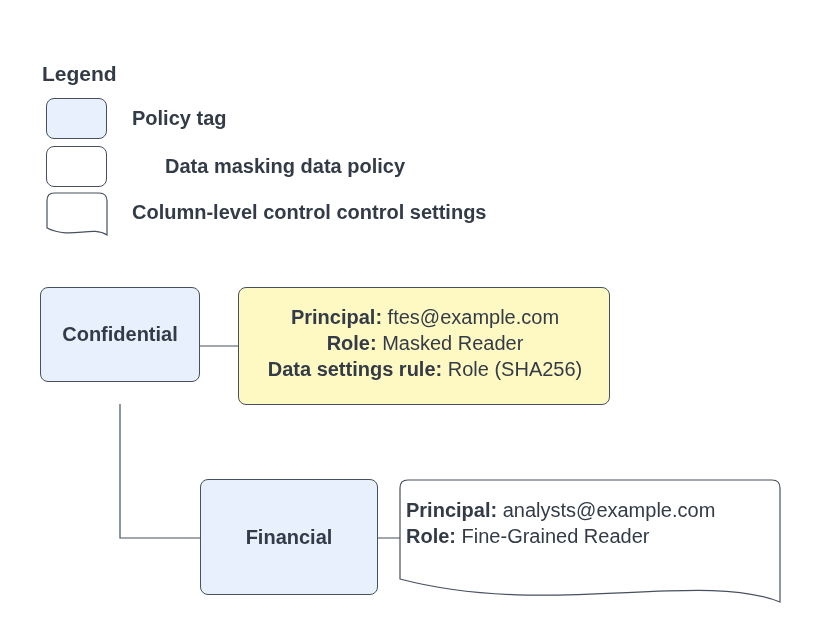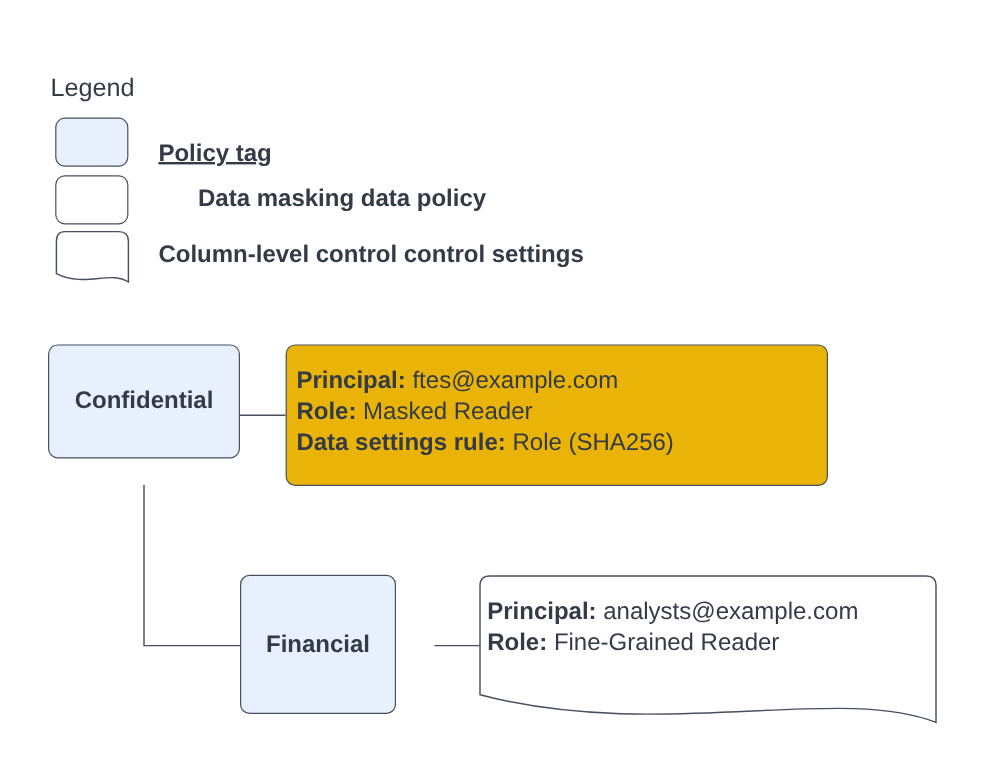--- a/index.html
+++ b/index.html
@@ -17,21 +17,21 @@
     background: var(--background);
     font-family: "Liberation Sans", sans-serif;
     color: var(--text);
     overflow: hidden;
   }
   .abs { position: absolute; }
 
   
   .legend-title {
     left: 42px; top: 62px;
-    font-size: 21px; font-weight: normal;
+    font-size: 21px; font-weight: bold;
   }
   .swatch {
     width: 61px; height: 41px;
     border: 1px solid var(--outline);
     border-radius: 8px;
   }
   .swatch.blue { background: var(--policy-tag-fill); }
   .swatch.white { background: #ffffff; }
   .legend-label {
     left: 132px;
@@ -42,28 +42,29 @@
 
   
   .policy-tag {
     background: var(--policy-tag-fill);
     border: 1px solid var(--outline);
     border-radius: 8px;
     display: flex; align-items: center; justify-content: center;
     font-size: 20px; font-weight: bold;
   }
   #node-confidential { left: 40px; top: 287px; width: 160px; height: 95px; }
-  #node-financial   { left: 200px; top: 479px; width: 130px; height: 116px; }
+  #node-financial   { left: 200px; top: 479px; width: 178px; height: 116px; }
 
   .data-policy-card {
-    left: 238px; top: 287px; width: 452px; height: 118px;
-    background: #eab308;
+    left: 238px; top: 287px; width: 372px; height: 118px;
+    background: #fef9c3;
     border: 1px solid var(--outline);
     border-radius: 8px;
     padding: 16px 6px 0 8px;
+    text-align: center;
   }
   .field-line {
     font-size: 20px;
     line-height: 26px;
     white-space: nowrap;
   }
   .field-line strong { font-weight: bold; }
 
   .doc-shape-svg { left: 398px; top: 478px; }
   .doc-text {
@@ -84,21 +85,21 @@
   .connectors { left: 0; top: 0; pointer-events: none; }
 </style>
 </head>
 <body>
 
 <div class="canvas">
 
   <div class="abs legend-title">Legend</div>
 
   <div class="abs swatch blue" style="left:46px; top:98px;"></div>
-  <div class="abs legend-label" style="top:115px;text-decoration:underline;">Policy tag</div>
+  <div class="abs legend-label" style="top:105px;">Policy tag</div>
 
   <div class="abs swatch white" style="left:46px; top:146px;"></div>
   <div class="abs legend-label" style="top:153px;margin-left:33px;">Data masking data policy</div>
 
   <svg class="abs" style="left:44px; top:191px;" width="66" height="52" viewBox="0 0 66 52">
     <path class="doc-fill" d="M10,2 H55 Q63,2 63,10 V44 C48,34 27,49 3,37 V10 Q3,2 10,2 Z"></path>
   </svg>
   <div class="abs legend-label" style="top:199px;">Column-level control control settings</div>
 
   <svg class="abs connectors" width="820" height="640" viewBox="0 0 820 640">

